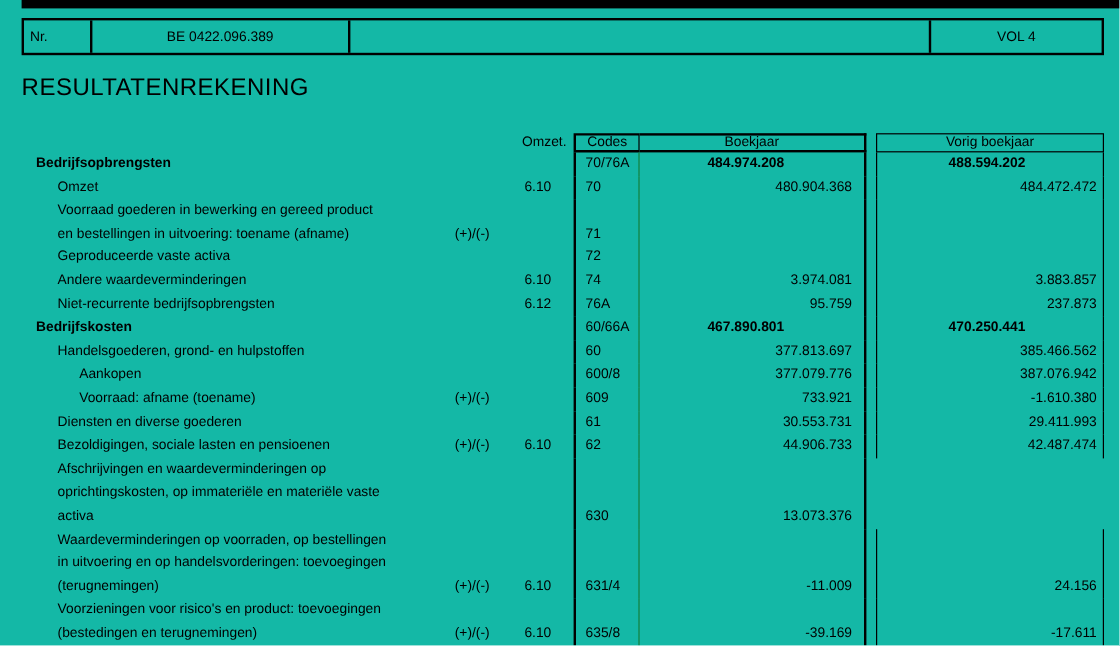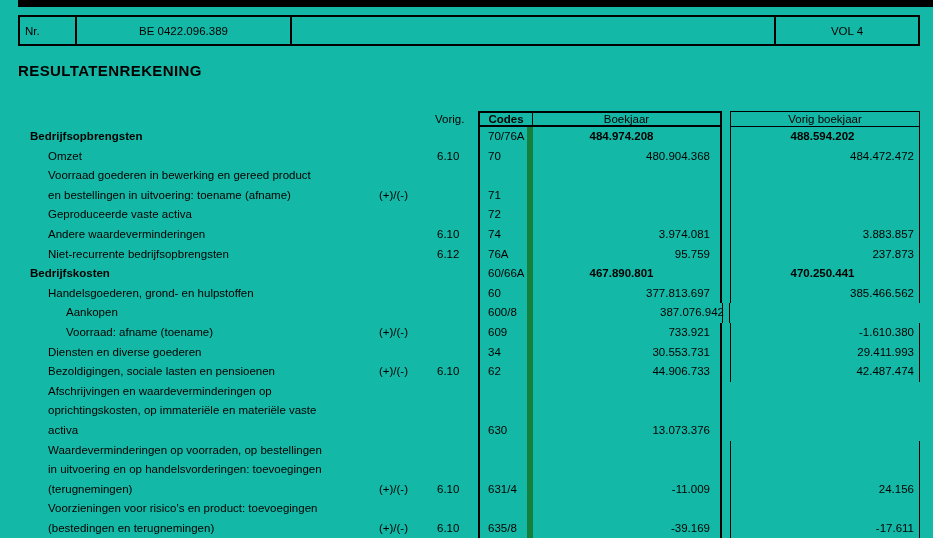--- a/index.html
+++ b/index.html
@@ -9,41 +9,41 @@
 
   .topbar { position:absolute; top:0; left:18px; right:0; height:7px; background:#000; }
 
   .idbox { position:absolute; top:15px; left:18px; width:902px; height:31px;
            border:2px solid #000; display:grid; grid-template-columns:57px 215px 1fr 144px; }
   .idcell { display:flex; align-items:center; justify-content:center; }
   .idcell.nr { justify-content:flex-start; padding-left:5px; border-right:2px solid #000; }
   .idcell.be { border-right:2px solid #000; }
   .idcell.vol { border-left:2px solid #000; }
 
-  .title { position:absolute; top:62px; left:18px; font-size:15px; font-weight:bold; letter-spacing:0.4px; }
+  .title { position:absolute; top:62px; left:18px; font-size:20px; font-weight:normal; letter-spacing:0.4px; }
 
   .table-region { position:absolute; top:111px; left:18px; width:902px; bottom:0;
                   display:flex; flex-direction:column; }
 
   .grid7 { display:grid; grid-template-columns:350px 40px 70px 55px 189px 8px 190px; }
 
   .hrow { height:18px; }
   .hrow > div { display:flex; align-items:center; justify-content:center; }
   .hrow .h-toel { justify-content:flex-start; padding-left:27px; }
-  .hrow .h-codes { border:2px solid #000; border-right:1px solid #000;font-weight:bold; }
+  .hrow .h-codes { border:2px solid #000; border-right:1px solid #000; }
   .hrow .h-boek  { border:2px solid #000; border-left:none; }
   .hrow .h-vorig { border:1px solid #000; }
 
   #rows { display:block; }
   .brow > div { line-height:19.6px; }
   .brow .c-label { display:flex; flex-direction:column; justify-content:flex-end; }
   .brow .c-sign  { display:flex; align-items:flex-end; justify-content:flex-end; }
   .brow .c-toel  { display:flex; align-items:flex-end; padding-left:29px; }
   .brow .c-codes { display:flex; align-items:flex-end; padding-left:8px;
-                   border-left:2px solid #000; border-right:6px solid #15803d; }
+                   border-left:2px solid #000; border-right:1px solid #15803d; }
   .brow .c-boek  { display:flex; align-items:flex-end; justify-content:flex-end; padding-right:10px;
                    border-right:2px solid #000; }
   .brow .c-vorig { display:flex; align-items:flex-end; justify-content:flex-end; padding-right:5px;
                    border-left:1px solid #000; border-right:1px solid #000; }
   .brow.bold .c-label, .brow.bold .c-boek, .brow.bold .c-vorig { font-weight:bold;justify-content:center; }
 
   .ind0 { padding-left:12px; }
   .ind1 { padding-left:30px; }
   .ind2 { padding-left:48px; }
 
@@ -62,21 +62,21 @@
     <div class="idcell blank"></div>
     <div class="idcell vol">VOL 4</div>
   </div>
 
   <div class="title">RESULTATENREKENING</div>
 
   <div class="table-region">
     <div class="grid7 hrow">
       <div></div>
       <div></div>
-      <div class="h-toel">Vorig.</div>
+      <div class="h-toel">Omzet.</div>
       <div class="h-codes">Codes</div>
       <div class="h-boek">Boekjaar</div>
       <div></div>
       <div class="h-vorig">Vorig boekjaar</div>
     </div>
 
     <div id="rows">
   <div class="grid7 brow bold">
     <div class="c-label ind0">
             <div>Bedrijfsopbrengsten</div>
@@ -174,20 +174,21 @@
     <div class="c-vorig">385.466.562</div>
   </div>
 
   <div class="grid7 brow">
     <div class="c-label ind2">
             <div>Aankopen</div>
           </div>
     <div class="c-sign"></div>
     <div class="c-toel"></div>
     <div class="c-codes">600/8</div>
+    <div class="c-boek">377.079.776</div>
     <div class="c-gap"></div>
     <div class="c-vorig">387.076.942</div>
   </div>
 
   <div class="grid7 brow">
     <div class="c-label ind2">
             <div>Voorraad: afname (toename)</div>
           </div>
     <div class="c-sign">(+)/(-)</div>
     <div class="c-toel"></div>
@@ -196,21 +197,21 @@
     <div class="c-gap"></div>
     <div class="c-vorig">-1.610.380</div>
   </div>
 
   <div class="grid7 brow">
     <div class="c-label ind1">
             <div>Diensten en diverse goederen</div>
           </div>
     <div class="c-sign"></div>
     <div class="c-toel"></div>
-    <div class="c-codes">34</div>
+    <div class="c-codes">61</div>
     <div class="c-boek">30.553.731</div>
     <div class="c-gap"></div>
     <div class="c-vorig">29.411.993</div>
   </div>
 
   <div class="grid7 brow">
     <div class="c-label ind1">
             <div>Bezoldigingen, sociale lasten en pensioenen</div>
           </div>
     <div class="c-sign">(+)/(-)</div>

